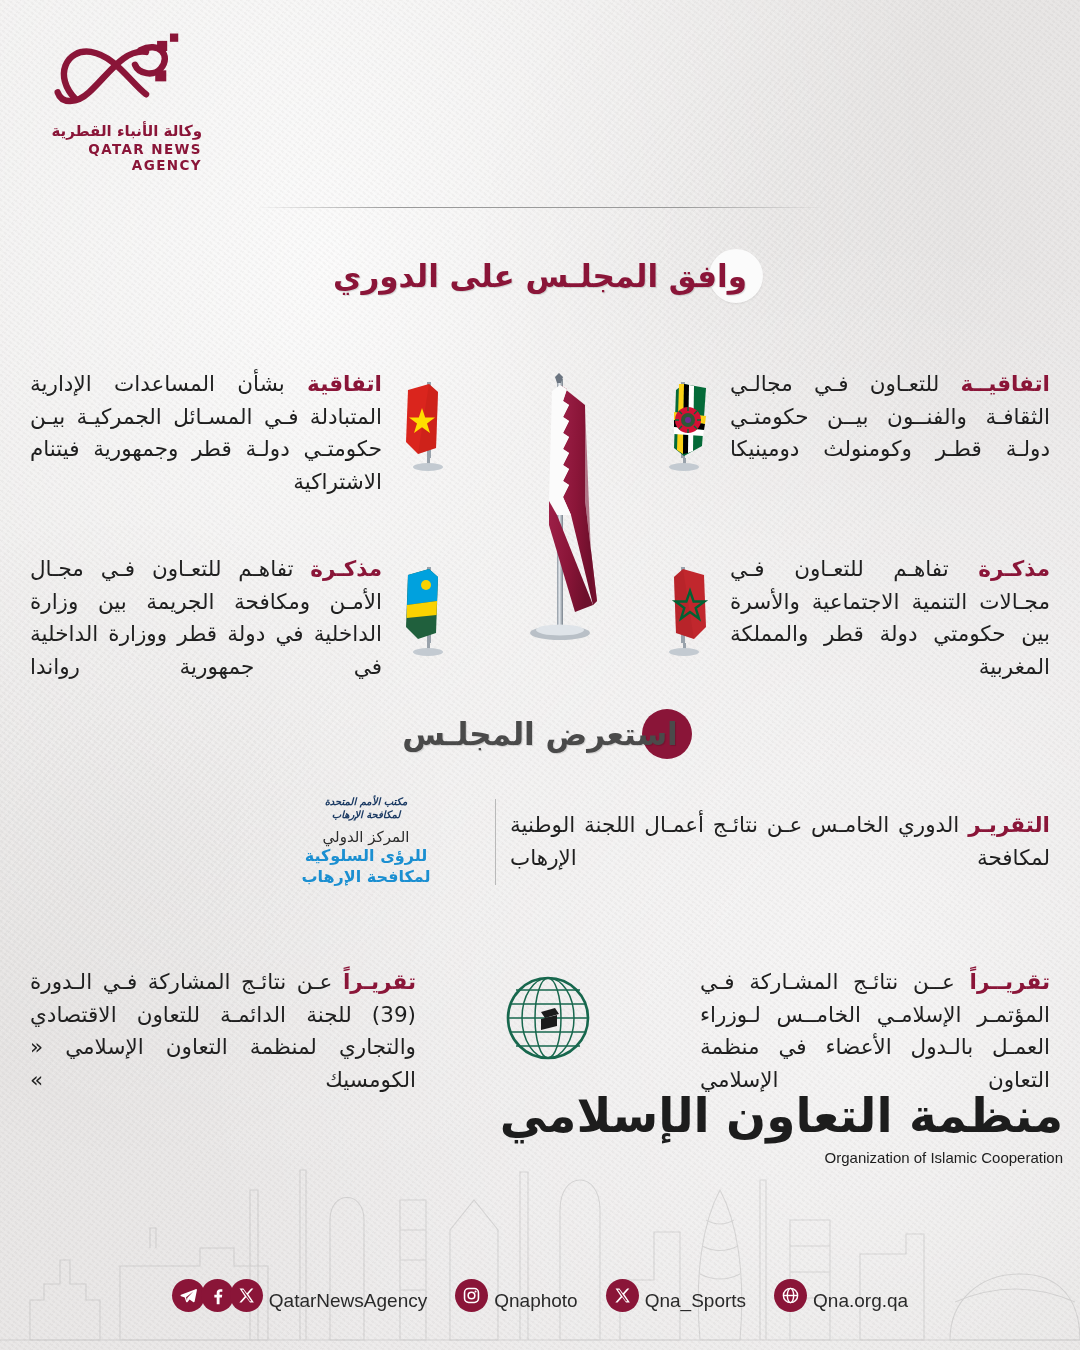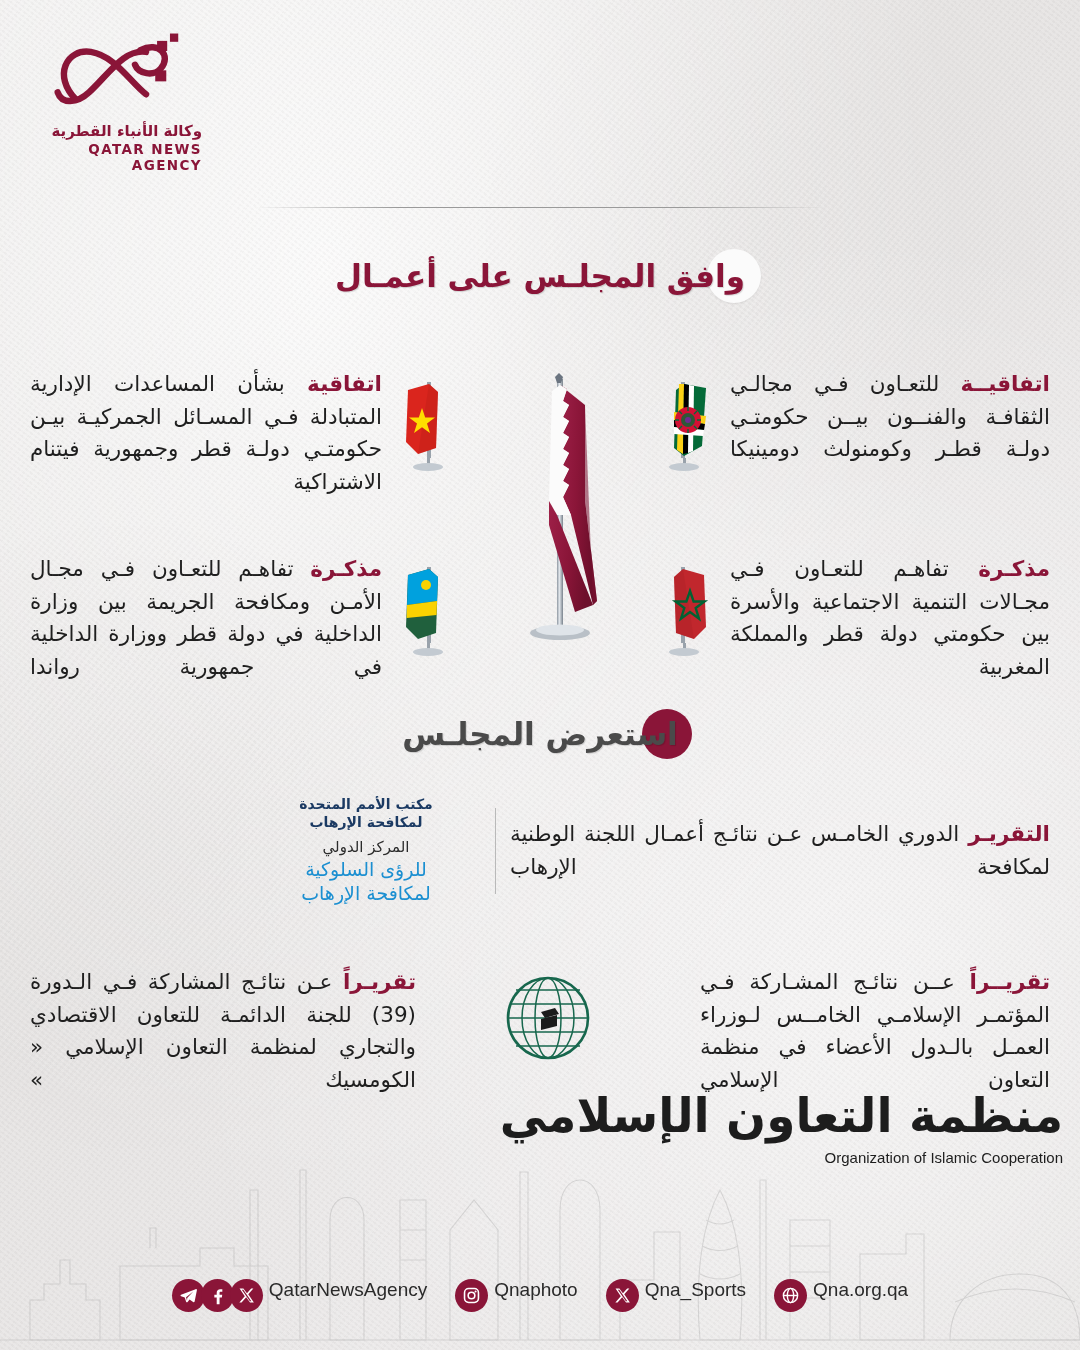--- a/index.html
+++ b/index.html
@@ -80,37 +80,37 @@
 
   
   .flag{display:block;}
 
   
   .reportrow{position:absolute;display:flex;align-items:center;}
   .reportrow .txt{font-size:21.5px;line-height:1.52;color:#1f1f1f;}
   .reportrow .txt b{color:#8a1538;}
 
   .unoct{width:230px;text-align:center;direction:rtl;}
-  .unoct .small{font-size:14px;color:#1b3a63;font-weight:bold;line-height:1.28;}
+  .unoct .small{font-size:10px;color:#1b3a63;font-weight:bold;line-height:1.28;font-style:italic;}
   .unoct .mid{font-size:15px;color:#2b2b2b;margin-top:6px;line-height:1.25;}
-  .unoct .blue{font-size:19px;color:#1b8fd1;font-weight:normal;line-height:1.28;}
+  .unoct .blue{font-size:16px;color:#1b8fd1;font-weight:bold;line-height:1.28;}
   .vline{width:1px;height:86px;background:#b9b9b9;margin:0 14px;}
 
   
   .oic-word{position:absolute;left:0;right:17px;text-align:right;}
   .oic-word .calig{font-size:47px;color:#1d1d1d;font-weight:bold;font-family:"DejaVu Sans","Liberation Sans",sans-serif;letter-spacing:-1px;}
   .oic-word .en{font-size:15px;color:#1d1d1d;margin-top:6px;font-family:"Liberation Sans",sans-serif;direction:ltr;}
 
   
   .skyline{position:absolute;left:0;bottom:0;width:1080px;height:200px;opacity:.30;}
   .footer{
     position:absolute;bottom:38px;left:0;right:0;
     display:flex;justify-content:center;align-items:center;direction:ltr;
   }
-  .fgroup{display:flex;align-items:flex-start;margin:0 14px;}
+  .fgroup{display:flex;align-items:flex-end;margin:0 14px;}
   .fic{
     width:33px;height:33px;border-radius:50%;background:#8a1538;
     display:flex;align-items:center;justify-content:center;margin-right:-4px;
     position:relative;z-index:1;
   }
   .fic svg{display:block;}
   .fgroup .fic:nth-child(2){z-index:2;}
   .fgroup .fic:nth-child(3){z-index:3;}
   .fhandle{font-size:19px;color:#2a2a2a;margin-left:10px;font-family:"Liberation Sans",sans-serif;}
 </style>
@@ -133,21 +133,21 @@
     </svg>
     <div class="ar">وكالة الأنباء القطرية</div>
     <div class="en">QATAR NEWS AGENCY</div>
   </div>
 
   <div class="divider"></div>
 
   <div class="sect" id="sect-approved" style="top:258px">
     <span class="wrap">
       <span class="badge"></span>
-      <h2>وافق المجلـس على أعمـال</h2>
+      <h2>وافق المجلـس على الدوري</h2>
     </span>
   </div>
 
   <div style="position:absolute;top:365px;left:505px;width:110px;height:285px">
     <svg viewBox="0 0 110 285" width="110" height="285" class="flag">
       <defs>
         <linearGradient id="qg" x1="0" y1="0" x2="1" y2="0.3">
           <stop offset="0" stop-color="#9e2048"></stop>
             <stop offset="55%" stop-color="#8a1538"></stop>
             <stop offset="100%" stop-color="#6d0f2b"></stop>

